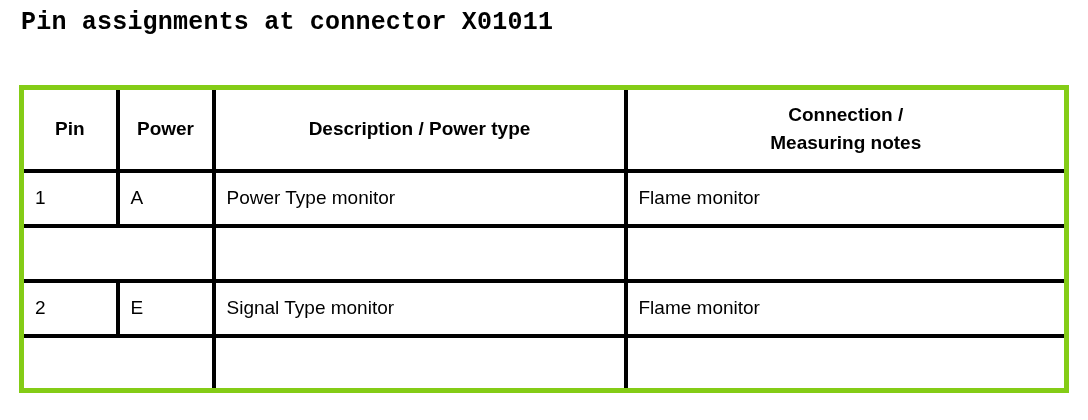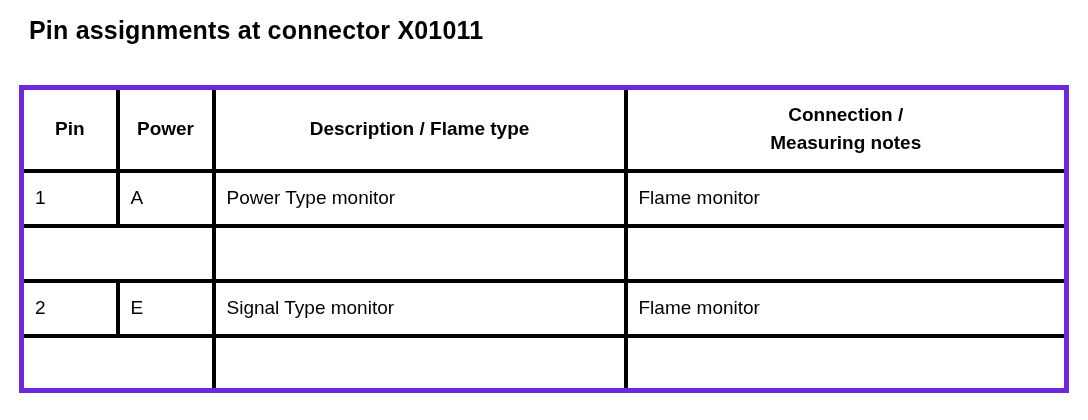--- a/index.html
+++ b/index.html
@@ -14,32 +14,33 @@
     font-family: "Liberation Sans", sans-serif;
     color: #000000;
     overflow: hidden;
   }
   .page-title {
     position: absolute;
     left: 21px;
     top: 8px;
     font-size: 25px;
     font-weight: bold;
-    margin: 8px;
+    margin: 0;
     letter-spacing: 0.2px;
     white-space: nowrap;
+    font-family: Liberation Mono, monospace;
   }
   table.pin-table {
     position: absolute;
     left: 19px;
     top: 85px;
     width: 1045px;
     border-collapse: collapse;
     table-layout: fixed;
-    border: 5px solid #6d28d9;
+    border: 5px solid #84cc16;
   }
   table.pin-table th,
   table.pin-table td {
     border: 4px solid #000000;
     overflow: hidden;
   }
   table.pin-table thead tr {
     height: 83px;
   }
   table.pin-table tbody tr {
@@ -74,21 +75,21 @@
   <colgroup>
     <col style="width:96px">
     <col style="width:96px">
     <col style="width:412px">
     <col style="width:441px">
   </colgroup>
   <thead>
     <tr>
       <th>Pin</th>
       <th>Power</th>
-      <th>Description / Flame type</th>
+      <th>Description / Power type</th>
       <th class="multiline">Connection /
 Measuring notes</th>
     </tr>
   </thead>
   <tbody>
     <tr>
       <td>1</td>
       <td>A</td>
       <td>Power Type monitor</td>
       <td>Flame monitor</td>

